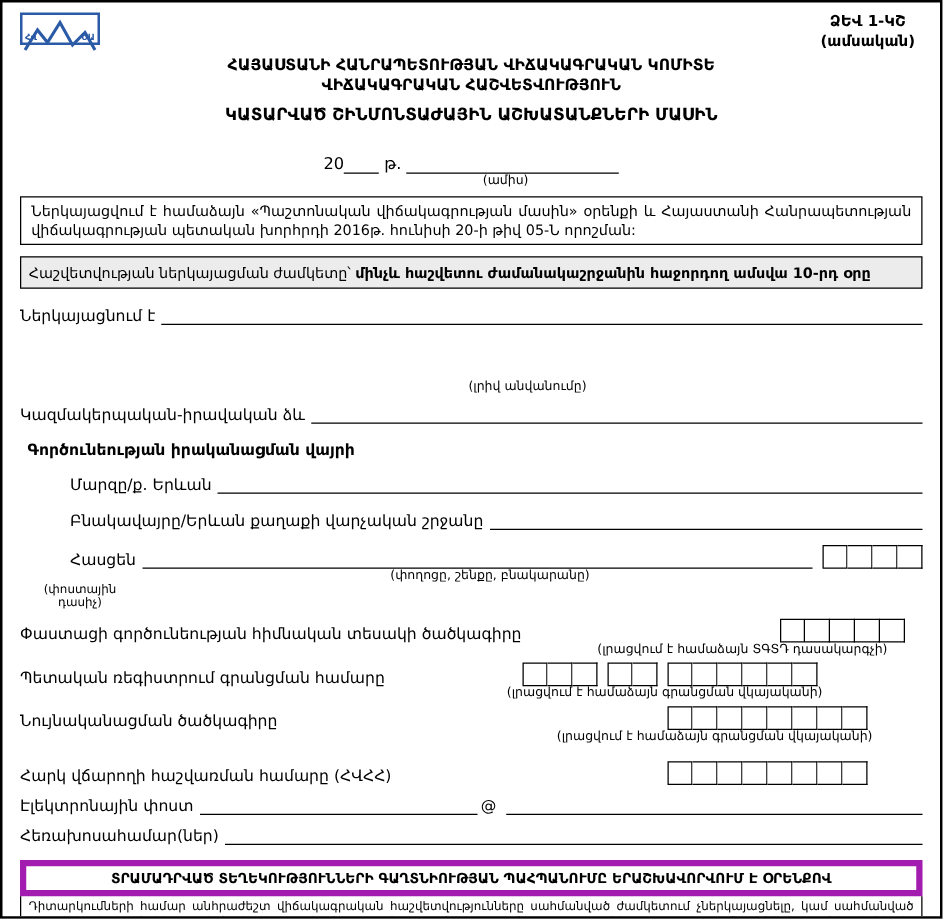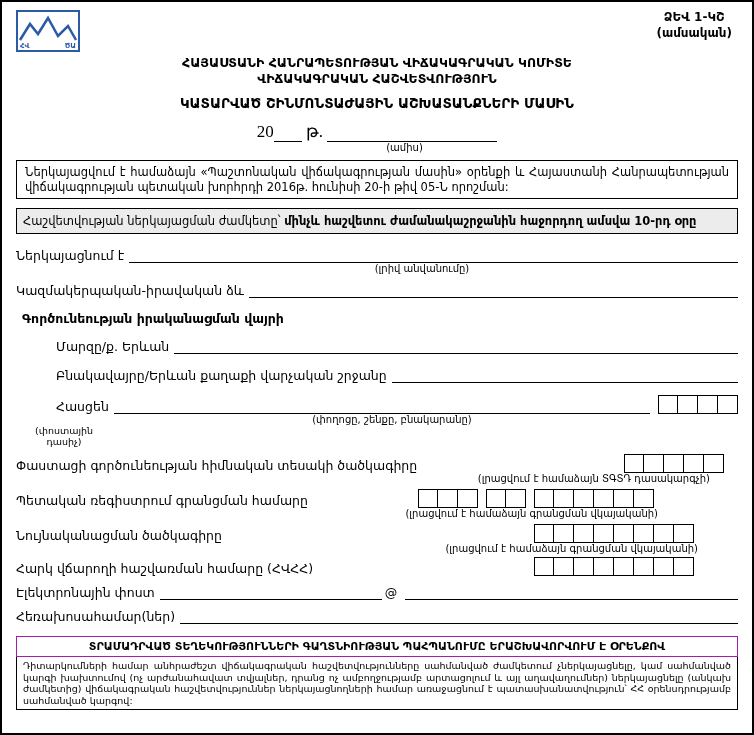--- a/index.html
+++ b/index.html
@@ -4,51 +4,51 @@
 <style>
   * { margin:0; padding:0; box-sizing:border-box; }
   html,body { background:#888; }
   body { display:flex; justify-content:center; }
   .page {
     width:754px; height:735px; background:#fff; color:#000;
     border:2px solid #000; padding:8px 14px 6px 14px; overflow:hidden;
     font-family:"DejaVu Sans", sans-serif; font-size:12.5px;
   }
   .hdr { display:flex; justify-content:space-between; align-items:flex-start; }
-  .logo { width:64px; height:42px; border:2px solid #2b5aa6; position:relative; background:#fff; }
+  .logo { width:64px; height:26px; border:2px solid #2b5aa6; position:relative; background:#fff; }
   .logo svg { display:block; }
   .logo .ll, .logo .lr { position:absolute; bottom:0; font-size:7px; font-weight:bold; color:#2b5aa6; }
   .logo .ll { left:2px; } .logo .lr { right:2px; }
   .form-code { text-align:center; font-weight:bold; font-size:12px; line-height:1.3; padding-right:6px; }
   .t1,.t2 { text-align:center; font-weight:bold; font-size:12.5px; line-height:1.25; }
   .t1 { margin-top:3px; }
   .t3 { text-align:center; font-weight:bold; font-size:13.5px; margin-top:9px; }
-  .year-line { text-align:center; margin-top:10px; font-size:17px;font-family:Liberation Serif, serif; }
+  .year-line { text-align:center; margin-top:24px; font-size:13px; }
   .blank { display:inline-block; border-bottom:1px solid #000; height:14px; vertical-align:bottom; }
   .month-hint { text-align:center; font-size:10.5px; padding-left:55px; }
   .legal-box { border:1px solid #000; margin-top:7px; padding:4px 8px; font-size:11.5px; text-align:justify; line-height:1.25; }
   .deadline { border:1px solid #000; background:#ececec; margin-top:9px; padding:5px 6px; font-size:11.5px; }
   .frow { display:flex; align-items:flex-end; }
   .lbl { white-space:nowrap; }
   .line { flex:1; border-bottom:1px solid #000; height:15px; margin-left:5px; }
   .hint { font-size:10px; }
-  .center { text-align:center; }
+  .center { text-align:center;margin-top:44px; }
   .cells { display:inline-flex; margin-left:8px; }
   .cell { width:20px; height:19px; border:1px solid #000; border-left:none; background:#fff; }
   .cells .cell:first-child { border-left:1px solid #000; }
   .spacer { flex:1; }
   .section-title { font-weight:bold; margin:13px 0 0 6px; }
   .ind { margin-left:40px; }
   .mt14 { margin-top:14px;justify-content:center; } .mt13 { margin-top:13px; } .mt12 { margin-top:12px; }
-  .mt9 { margin-top:9px; } .mt7 { margin-top:7px; } .mt5 { margin-top:5px; } .mt3 { margin-top:3px; }
+  .mt9 { margin-top:9px; } .mt7 { margin-top:7px; } .mt5 { margin-top:5px; } .mt3 { margin-top:14px; }
   .addr-hints { display:flex; font-size:10px;flex-direction:column; }
   .addr-hints .under-line { flex:1; text-align:center; padding-left:30px; }
   .addr-hints .under-boxes { width:96px; text-align:center; font-size:9.5px; }
   .hint-right { text-align:right; }
-  .conf { border:1px solid #a21caf; margin-top:12px; text-align:center; font-weight:bold; font-size:11px; padding:3px 2px; }
+  .conf { border:5px solid #a21caf; margin-top:12px; text-align:center; font-weight:bold; font-size:11px; padding:3px 2px; }
   .note { border:1px solid #000; border-top:none; font-size:9.5px; line-height:1.22; text-align:justify; padding:3px 6px; }
   .at { margin:0 3px; }
 </style>
 </head>
 <body>
 
 <div class="page">
 
   <div class="hdr">
     <div class="logo">

